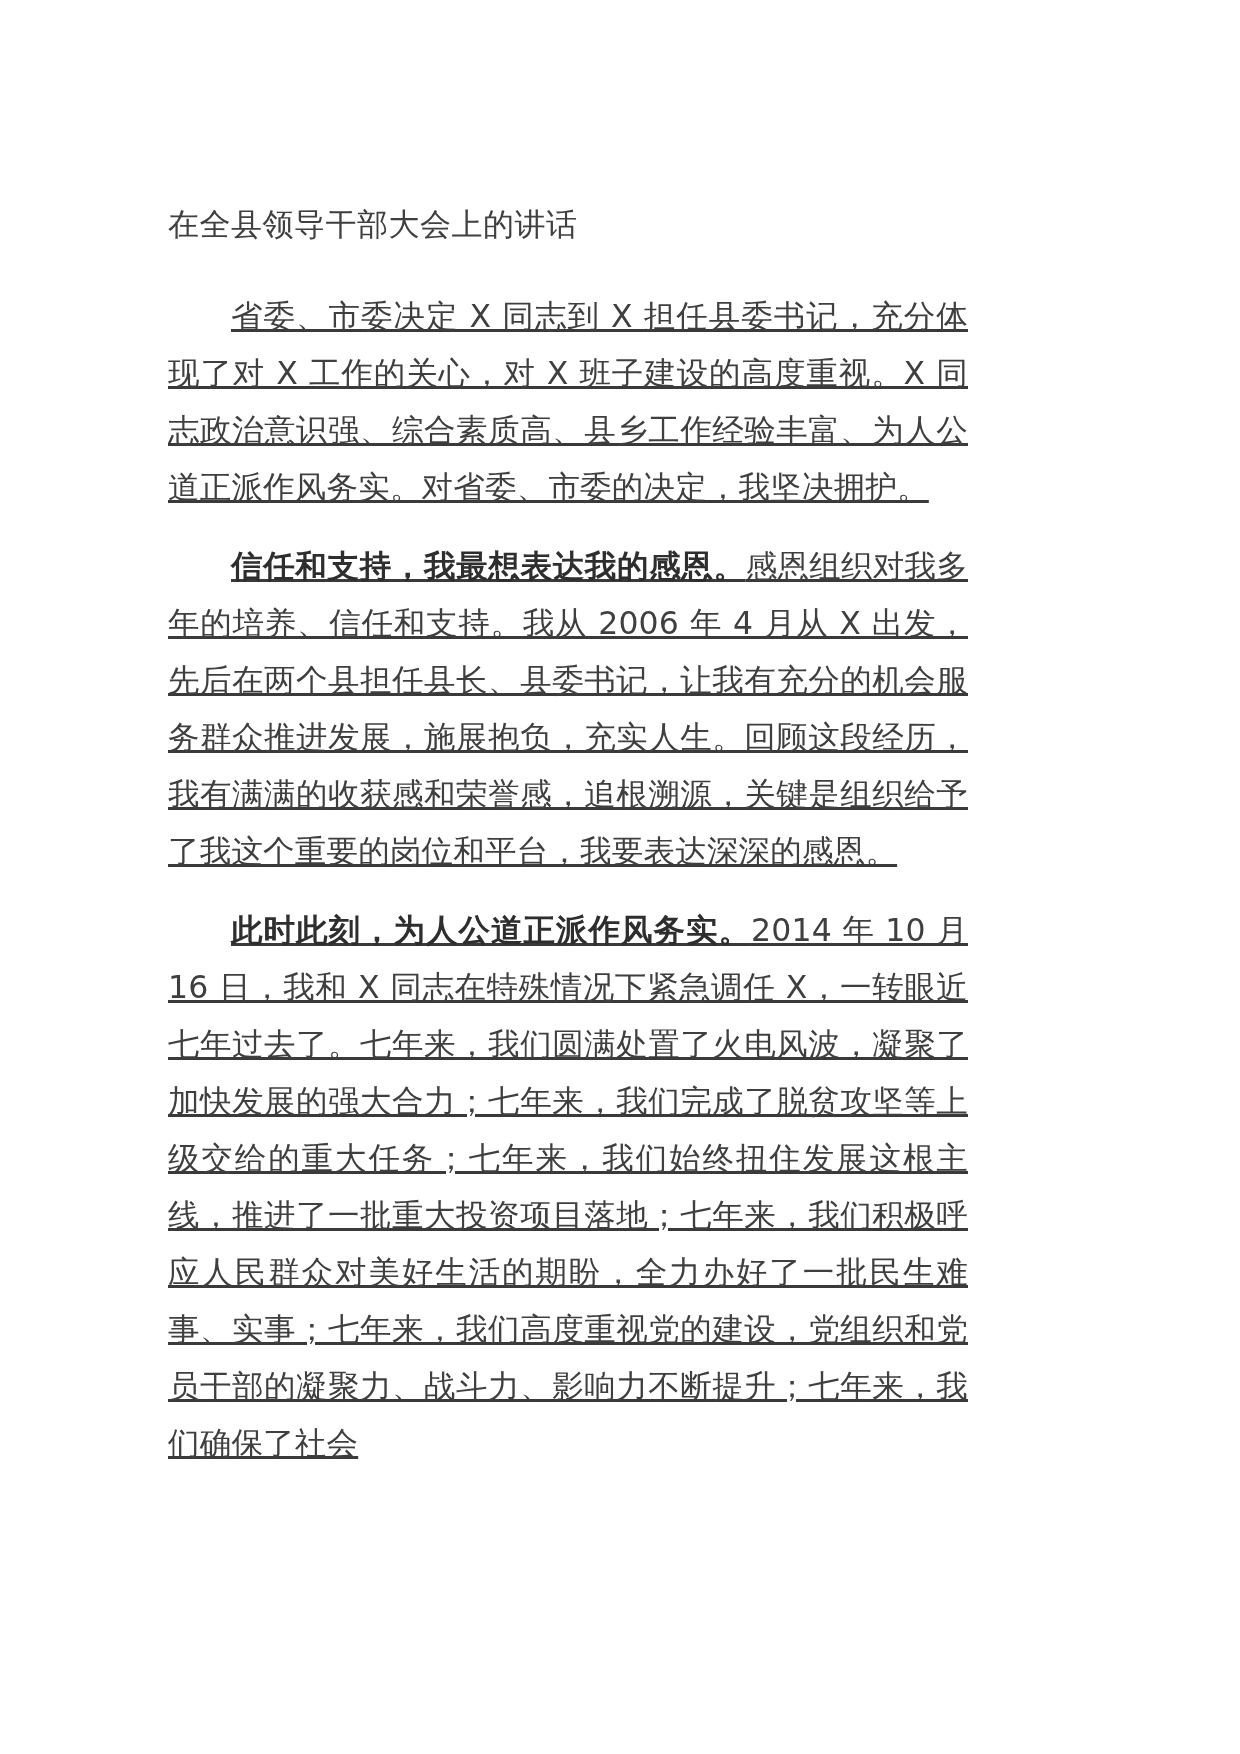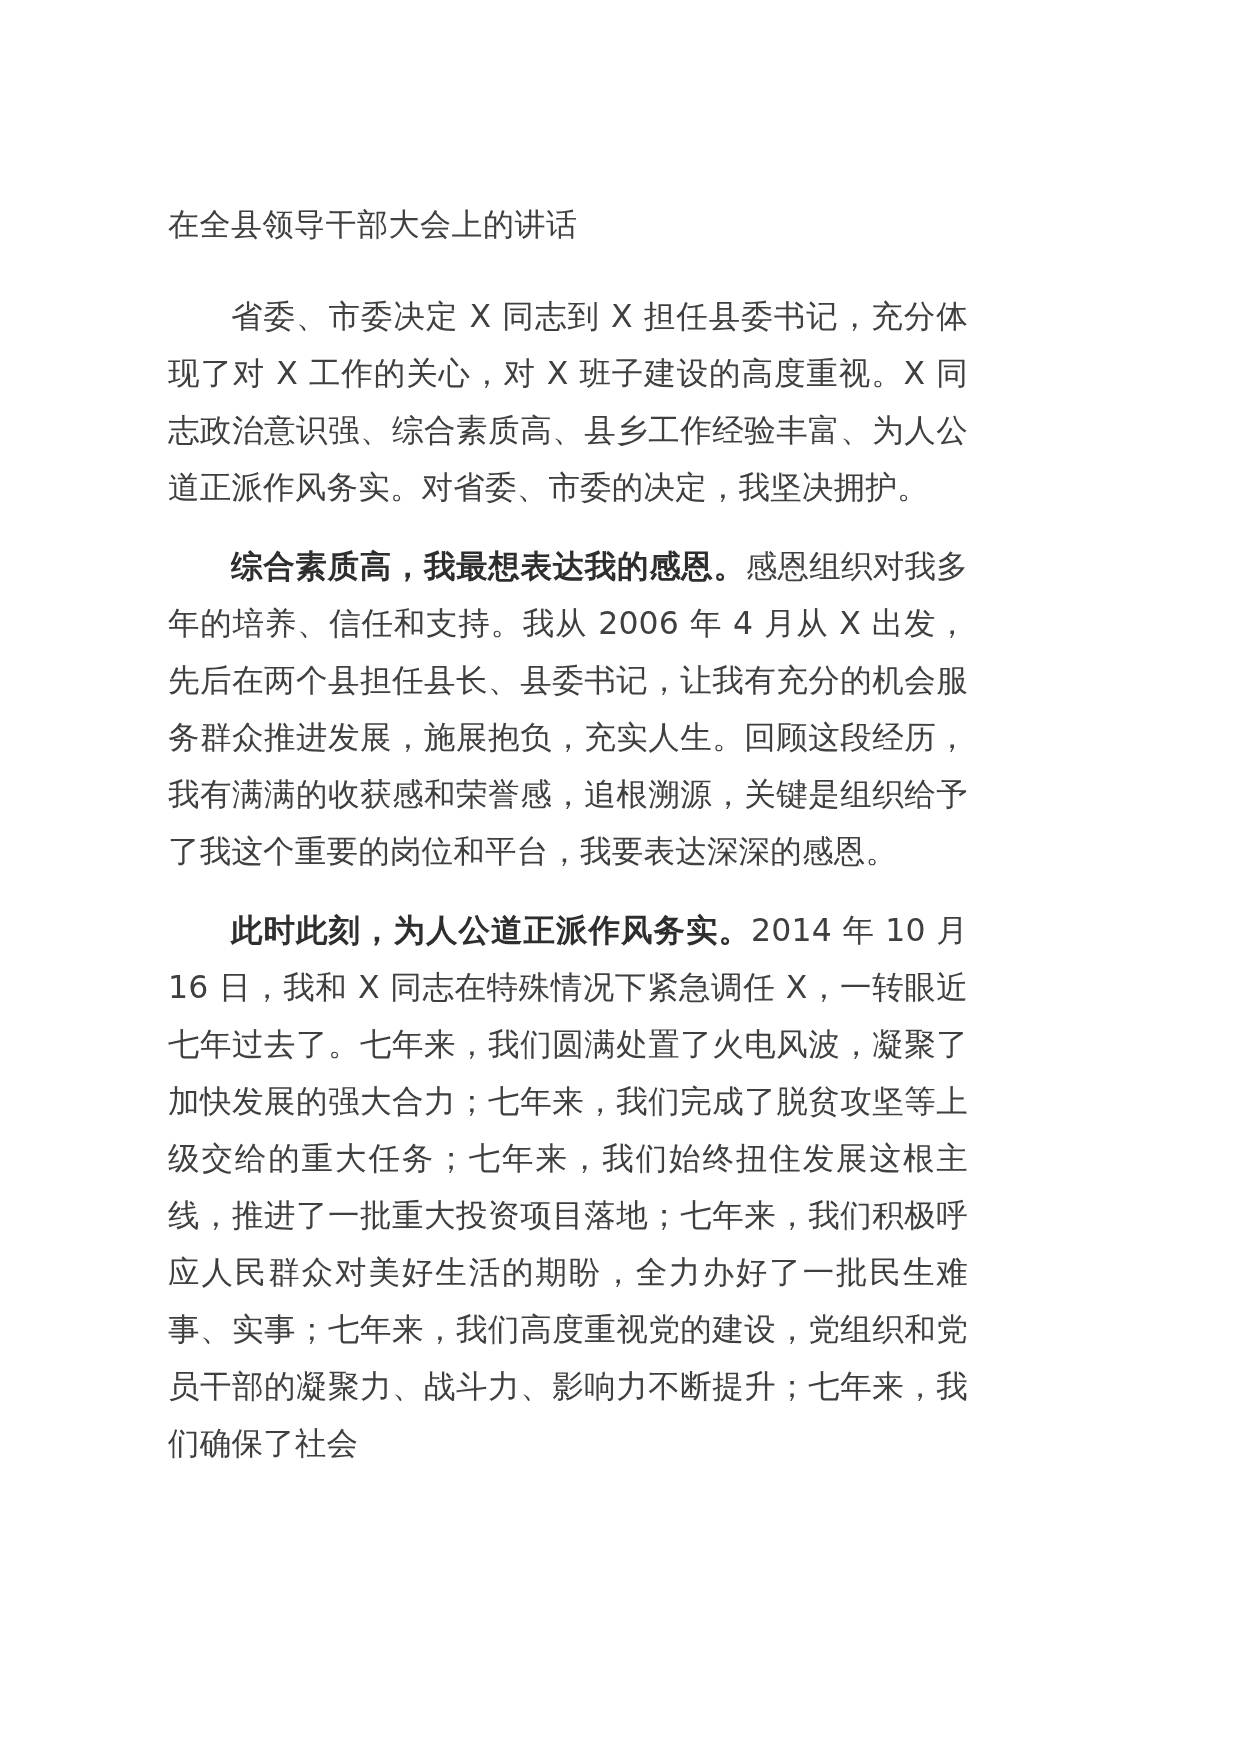--- a/index.html
+++ b/index.html
@@ -30,20 +30,21 @@
     line-height: 1.25;
     color: #404040;
     letter-spacing: 0.5px;
     margin: 0 0 44px 0;
     font-weight: 400;
     white-space: nowrap;
   }
 
   .doc-body {
     width: 800px;
+    text-decoration: underline;
   }
 
   .para {
     font-size: 31.5px;
     line-height: 57px;
     color: #3f3f3f;
     letter-spacing: 0.2px;
     margin: 0 0 22px 0;
     text-align: justify;
     text-justify: inter-ideograph;
@@ -68,21 +69,21 @@
 
   <h1 class="doc-title">在全县领导干部大会上的讲话</h1>
 
   <div class="doc-body">
 
     <p class="para">
       <span class="lead"></span><span class="rest">省委、市委决定 X 同志到 X 担任县委书记，充分体现了对 X 工作的关心，对 X 班子建设的高度重视。X 同志政治意识强、综合素质高、县乡工作经验丰富、为人公道正派作风务实。对省委、市委的决定，我坚决拥护。</span>
     </p>
 
     <p class="para">
-      <span class="lead">综合素质高，我最想表达我的感恩。</span><span class="rest">感恩组织对我多年的培养、信任和支持。我从 2006 年 4 月从 X 出发，先后在两个县担任县长、县委书记，让我有充分的机会服务群众推进发展，施展抱负，充实人生。回顾这段经历，我有满满的收获感和荣誉感，追根溯源，关键是组织给予了我这个重要的岗位和平台，我要表达深深的感恩。</span>
+      <span class="lead">信任和支持，我最想表达我的感恩。</span><span class="rest">感恩组织对我多年的培养、信任和支持。我从 2006 年 4 月从 X 出发，先后在两个县担任县长、县委书记，让我有充分的机会服务群众推进发展，施展抱负，充实人生。回顾这段经历，我有满满的收获感和荣誉感，追根溯源，关键是组织给予了我这个重要的岗位和平台，我要表达深深的感恩。</span>
     </p>
 
     <p class="para">
       <span class="lead">此时此刻，为人公道正派作风务实。</span><span class="rest">2014 年 10 月 16 日，我和 X 同志在特殊情况下紧急调任 X，一转眼近七年过去了。七年来，我们圆满处置了火电风波，凝聚了加快发展的强大合力；七年来，我们完成了脱贫攻坚等上级交给的重大任务；七年来，我们始终扭住发展这根主线，推进了一批重大投资项目落地；七年来，我们积极呼应人民群众对美好生活的期盼，全力办好了一批民生难事、实事；七年来，我们高度重视党的建设，党组织和党员干部的凝聚力、战斗力、影响力不断提升；七年来，我们确保了社会</span>
     </p>
 
   </div>
 </div>
 
 </body></html>

